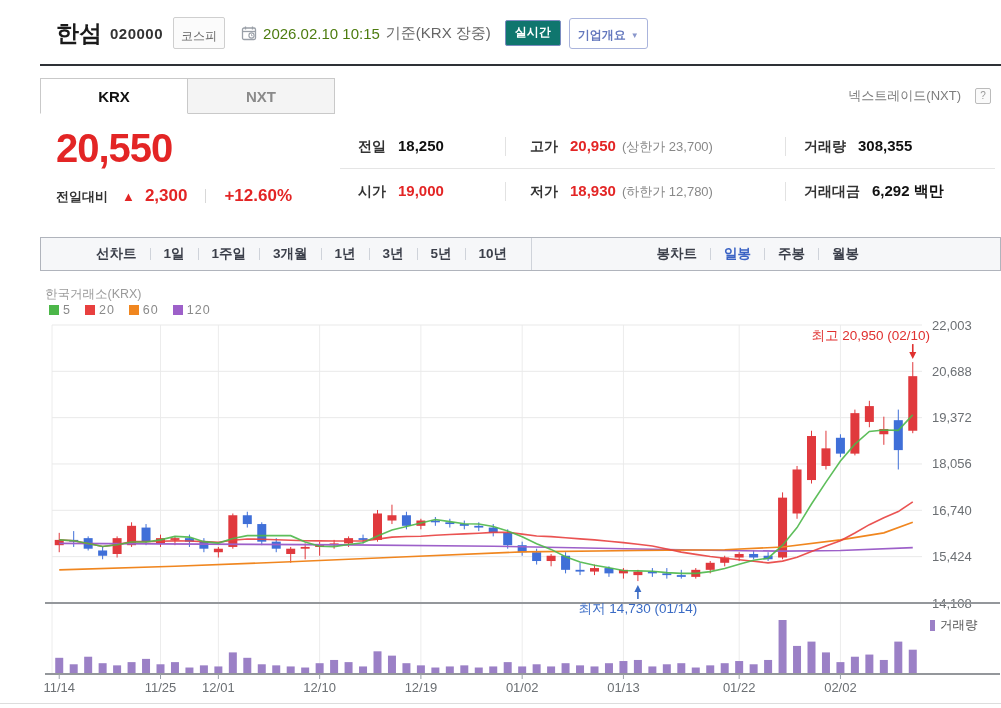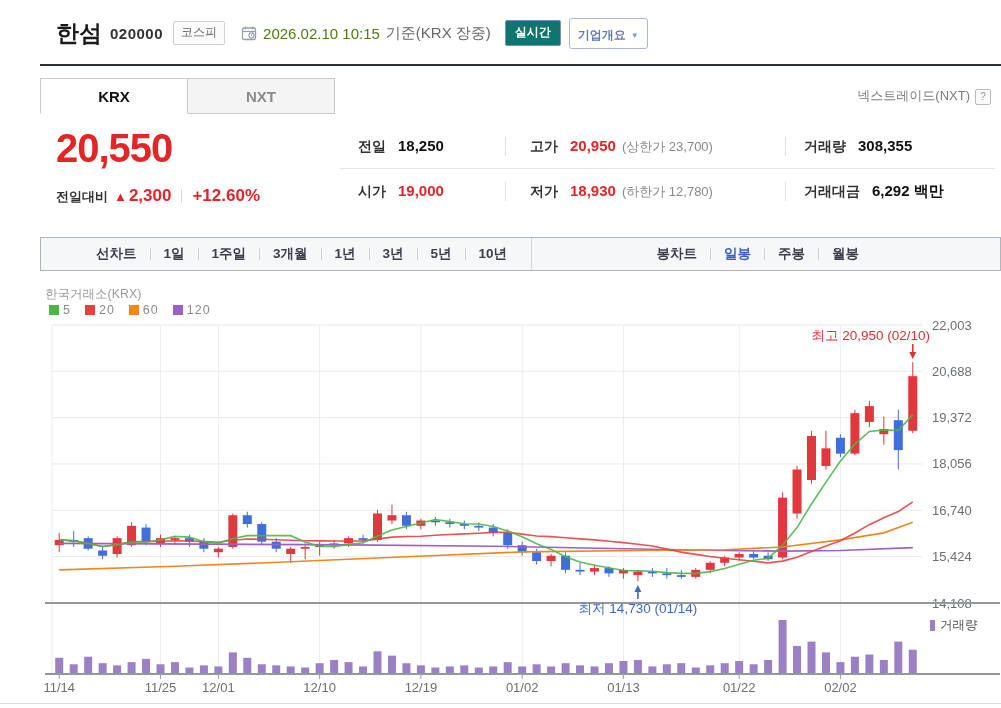--- a/index.html
+++ b/index.html
@@ -3,43 +3,43 @@
 <meta charset="utf-8">
 <style>
   html,body{margin:0;padding:0;background:#fff;}
   .page{position:relative;width:1001px;height:708px;background:#fff;
         font-family:"Liberation Sans","DejaVu Sans",sans-serif;overflow:hidden;}
   
   .hdr{position:absolute;left:56px;top:16px;height:34px;display:flex;align-items:center;}
   .stock-name{font-size:23px;font-weight:bold;color:#1a1a1a;margin:0;}
   .stock-code{font-size:15px;font-weight:bold;color:#333;margin-left:8px;letter-spacing:.5px;}
   .kospi-badge{margin-left:10px;font-size:12px;color:#666;border:1px solid #cfcfcf;background:#fbfbfb;
-               padding:2px 7px 3px;border-radius:2px;}
+               padding:10px 7px 3px;border-radius:2px;}
   .cal-icon{margin-left:16px;display:inline-flex;}
   .ts{font-size:15px;color:#4d7c0f;margin-left:6px;}
   .ts2{font-size:15px;color:#666;margin-left:6px;}
   .rt-badge{margin-left:14px;font-size:12px;font-weight:bold;color:#fff;background:#0f766e;
             border:1px solid #7b8cc0;padding:3px 9px 4px;border-radius:2px;cursor:pointer;}
   .ov-btn{margin-left:8px;font-size:12px;font-weight:bold;color:#6377bd;background:#fff;
           border:1px solid #aab4dc;padding:8px 8px 4px;border-radius:3px;cursor:pointer;
           display:inline-flex;align-items:center;gap:5px;}
   .ov-btn .tri{font-size:8px;color:#8a97cc;}
   .dark-rule{position:absolute;left:40px;right:0;top:64px;height:2px;background:#2e3136;}
   
   .tabs{position:absolute;left:40px;top:78px;right:0;height:38px;}
   .tab{position:absolute;top:0;width:148px;height:36px;line-height:36px;text-align:center;
        font-size:15px;font-weight:bold;border:1px solid #c9c9c9;box-sizing:border-box;cursor:pointer;}
   .tab.krx{left:0;background:#fff;color:#111;border-bottom:1px solid #fff;}
   .tab.nxt{left:147px;background:#f4f4f4;color:#8a8a8a;}
-  .nxt-link{position:absolute;right:10px;top:9px;font-size:13px;color:#7d7d7d;display:flex;align-items:flex-end;gap:5px;cursor:pointer;}
+  .nxt-link{position:absolute;right:10px;top:9px;font-size:13px;color:#7d7d7d;display:flex;align-items:center;gap:14px;cursor:pointer;}
   .q-icon{width:14px;height:14px;border:1px solid #bbb;color:#999;font-size:10px;line-height:14px;
           text-align:center;border-radius:2px;background:#fafafa;}
   
   .big-price{position:absolute;left:56px;top:126px;font-size:40px;font-weight:bold;color:#e32525;letter-spacing:-1px;}
-  .chg-line{position:absolute;left:56px;top:186px;display:flex;align-items:center;font-size:17px;font-weight:bold;color:#e32525;}
+  .chg-line{position:absolute;left:56px;top:186px;display:flex;align-items:center;font-size:17px;font-weight:bold;color:#e32525;gap:8px;}
   .chg-line .lbl{font-size:13px;color:#333;margin-right:6px;font-weight:bold;padding-top:2px;}
   .chg-line .tri-up{font-size:13px;margin-right:2px;}
   .chg-line .sep{width:1px;height:14px;background:#d8d8d8;margin:0 10px;}
   
   .info{position:absolute;left:340px;top:124px;width:655px;}
   .info .row{display:flex;align-items:center;height:44px;}
   .info .row.first{border-bottom:1px solid #e5e5e5;}
   .cell{display:flex;align-items:baseline;box-sizing:border-box;padding-left:18px;}
   .cell.c1{width:165px;padding-left:18px;}
   .cell.c2{width:280px;border-left:1px solid #e2e2e2;padding-left:24px;}

